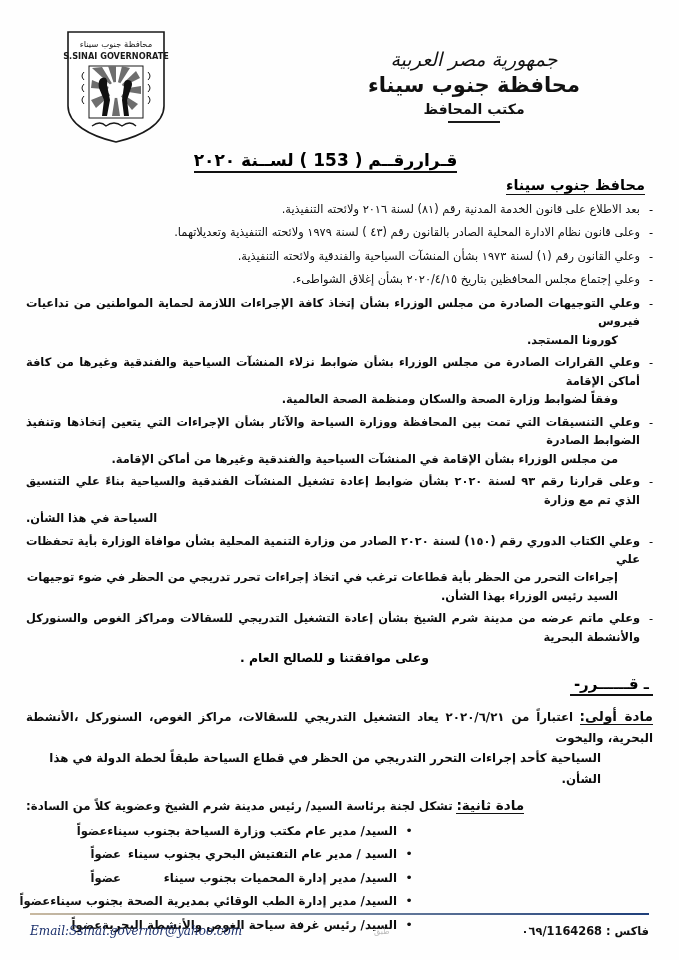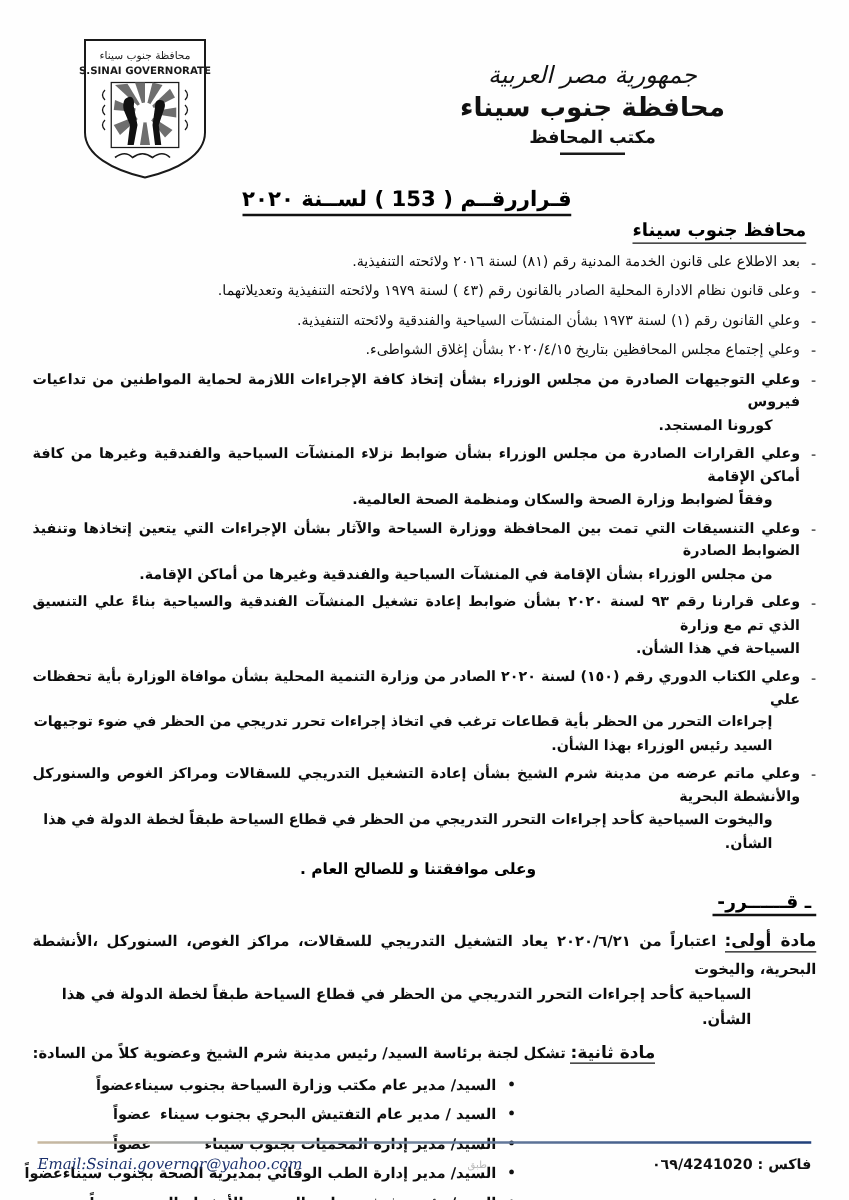--- a/index.html
+++ b/index.html
@@ -127,21 +127,21 @@
     flex: 1 1 auto;
     font-weight: bold;
   }
   .clause.light .ctext { font-weight: normal; }
   .clause .ctext .ind {
     display: block;
     text-align: right;
     padding-right: 22px;
   }
   .clause .ctext .ind.center {
-    text-align: right;
+    text-align: left;
     padding-right: 0;
   }
 
   .approval {
     font-size: 12.4px;
     font-weight: bold;
     text-align: center;
     margin-top: 2px;
     margin-right: 10px;
   }
@@ -382,21 +382,20 @@
       <div class="ctext">
         <span>وعلي الكتاب الدوري رقم (١٥٠) لسنة ٢٠٢٠ الصادر من وزارة التنمية المحلية بشأن موافاة الوزارة بأية تحفظات علي</span>
         <span class="ind">إجراءات التحرر من الحظر بأية قطاعات ترغب في اتخاذ إجراءات تحرر تدريجي من الحظر في ضوء توجيهات السيد رئيس الوزراء بهذا الشأن.</span>
       </div>
     </div>
 
     <div class="clause">
       <div class="dash">-</div>
       <div class="ctext">
         <span>وعلي ماتم عرضه من مدينة شرم الشيخ بشأن إعادة التشغيل التدريجي للسقالات ومراكز الغوص والسنوركل والأنشطة البحرية</span>
-        <span class="ind">واليخوت السياحية كأحد إجراءات التحرر التدريجي من الحظر في قطاع السياحة طبقاً لخطة الدولة في هذا الشأن.</span>
       </div>
     </div>
 
     <div class="approval">وعلى موافقتنا و للصالح العام .</div>
 
     <div class="qarrar">
       <span>ـ قــــــرر-</span>
     </div>
 
     <div class="article">
@@ -451,19 +450,19 @@
         </div>
         <div class="member-role">عضواً</div>
       </div>
 
     </div>
   </div>
 
   <div class="footer">
     <div class="footer-rule"></div>
     <div class="footer-row">
-      <div class="footer-fax">فاكس : ٠٦٩/4241020</div>
+      <div class="footer-fax">فاكس : ٠٦٩/1164268</div>
       <div class="footer-mid">طبق</div>
       <div class="footer-email">Email:Ssinai.governor@yahoo.com</div>
     </div>
   </div>
 
 </div>
 
 </body></html>

